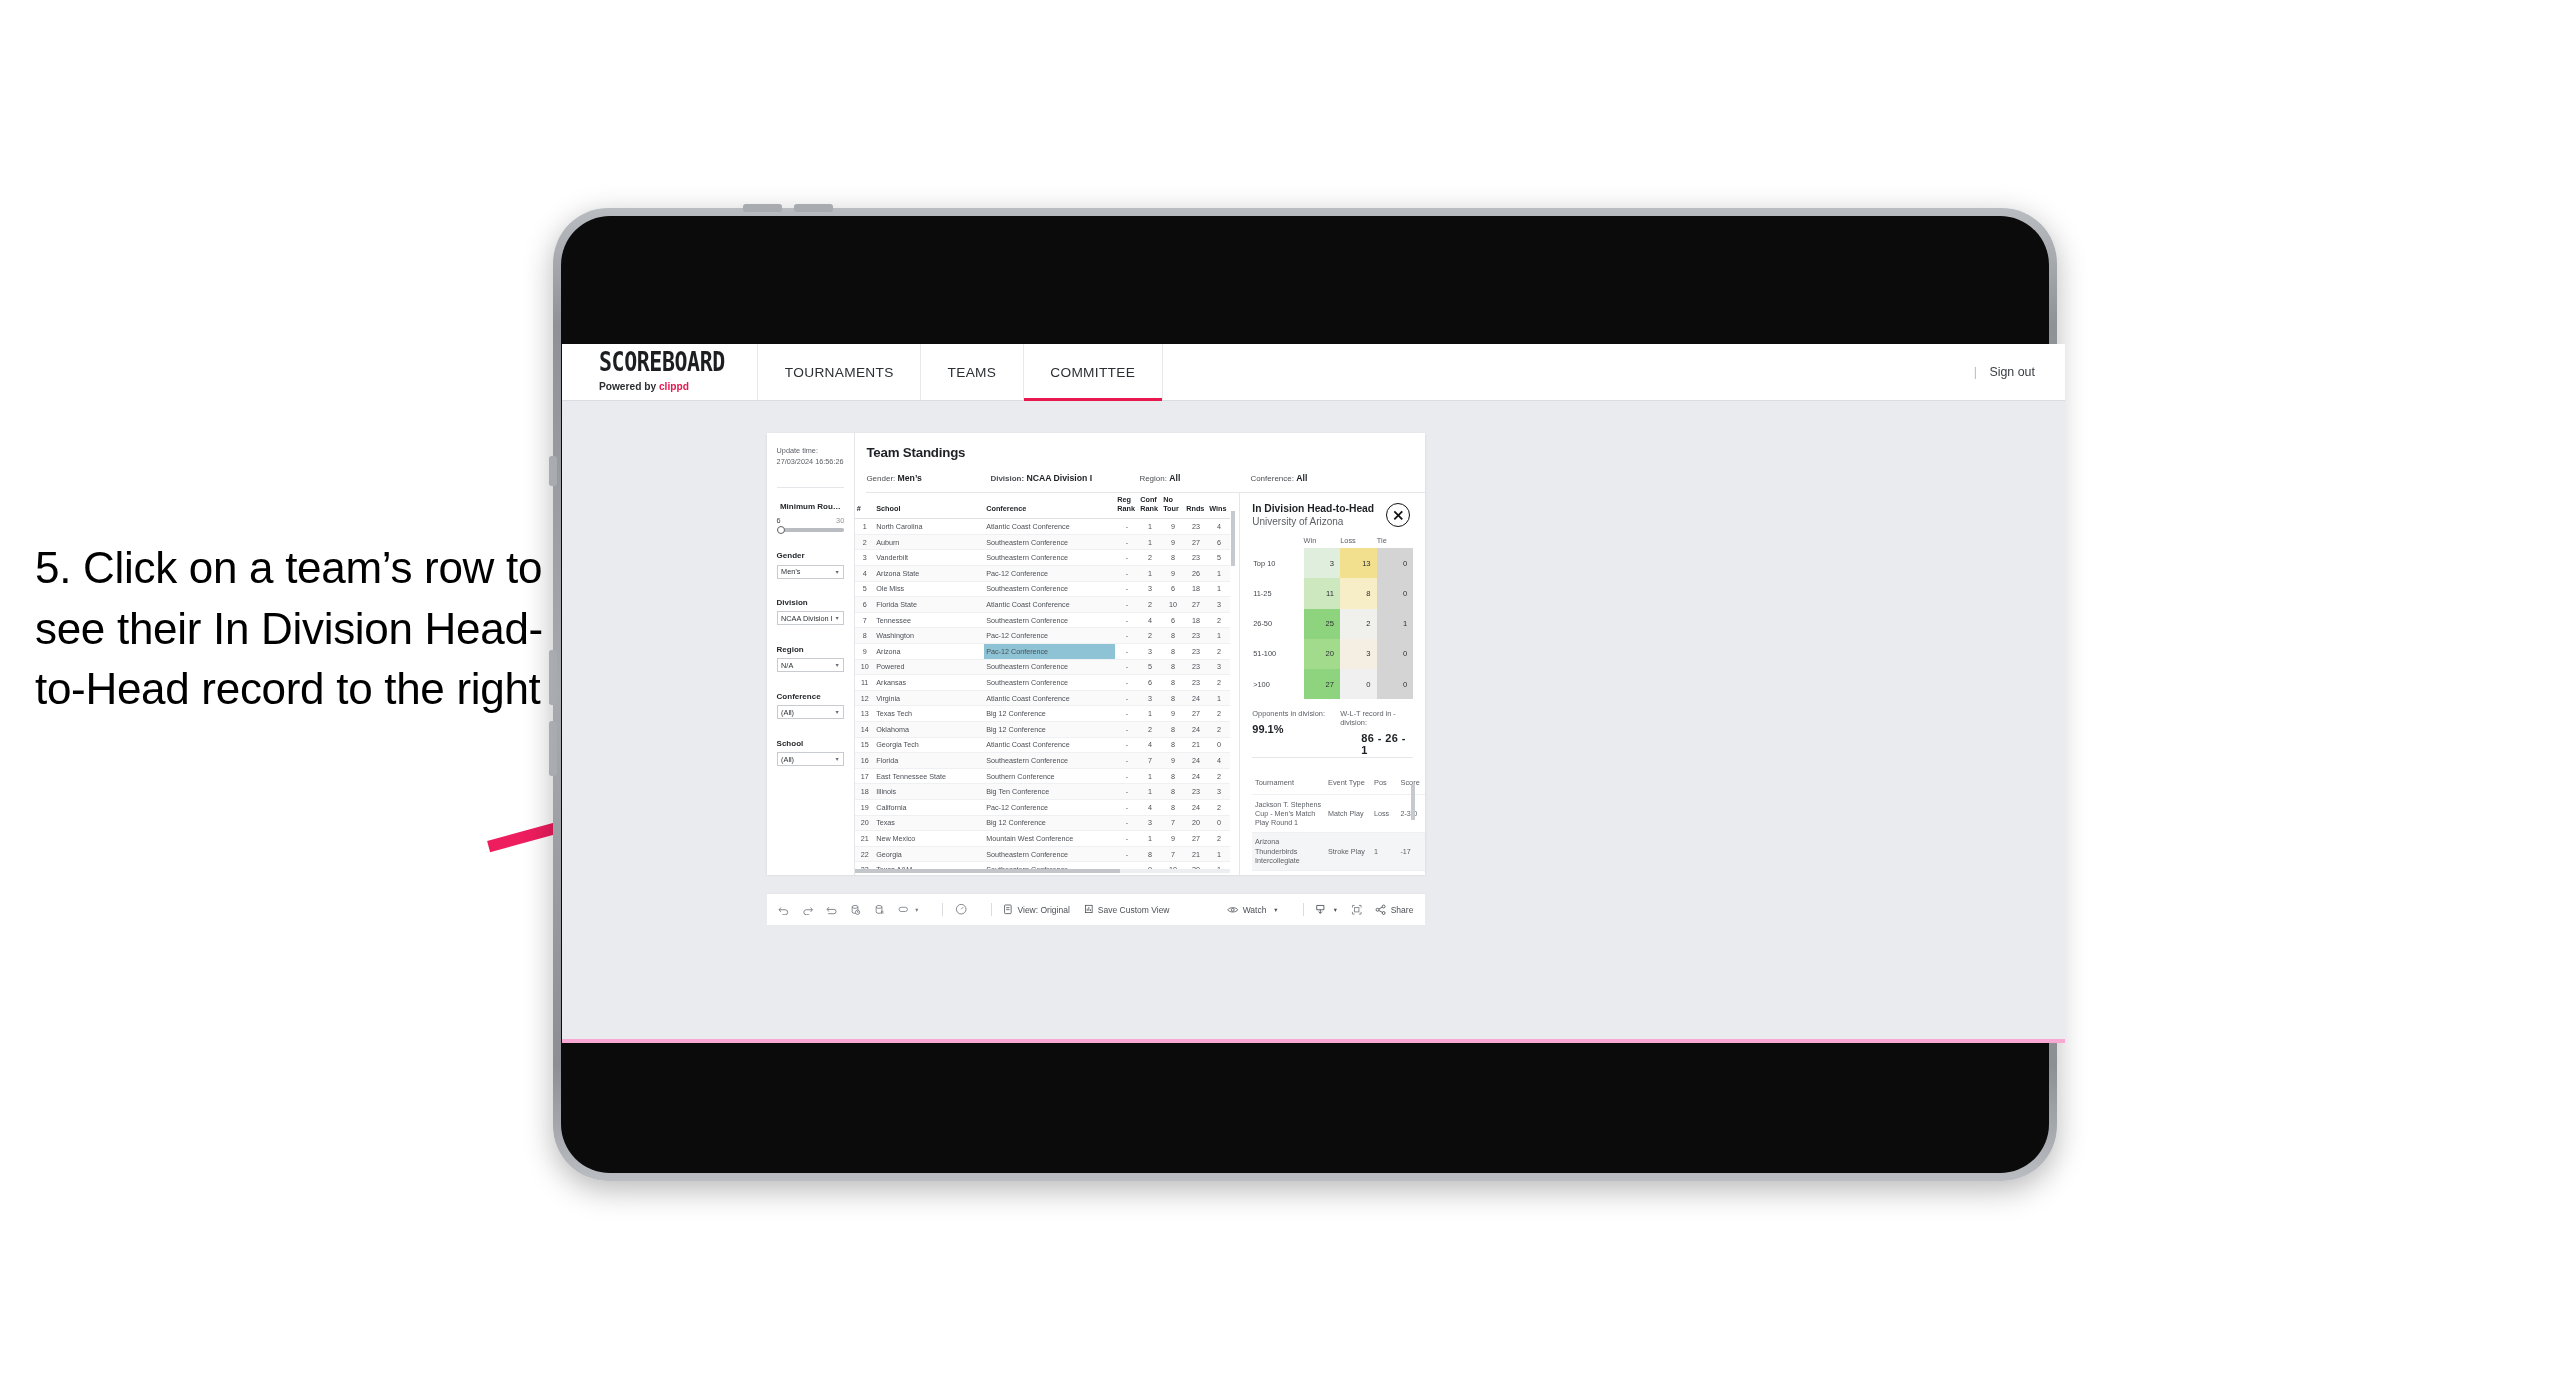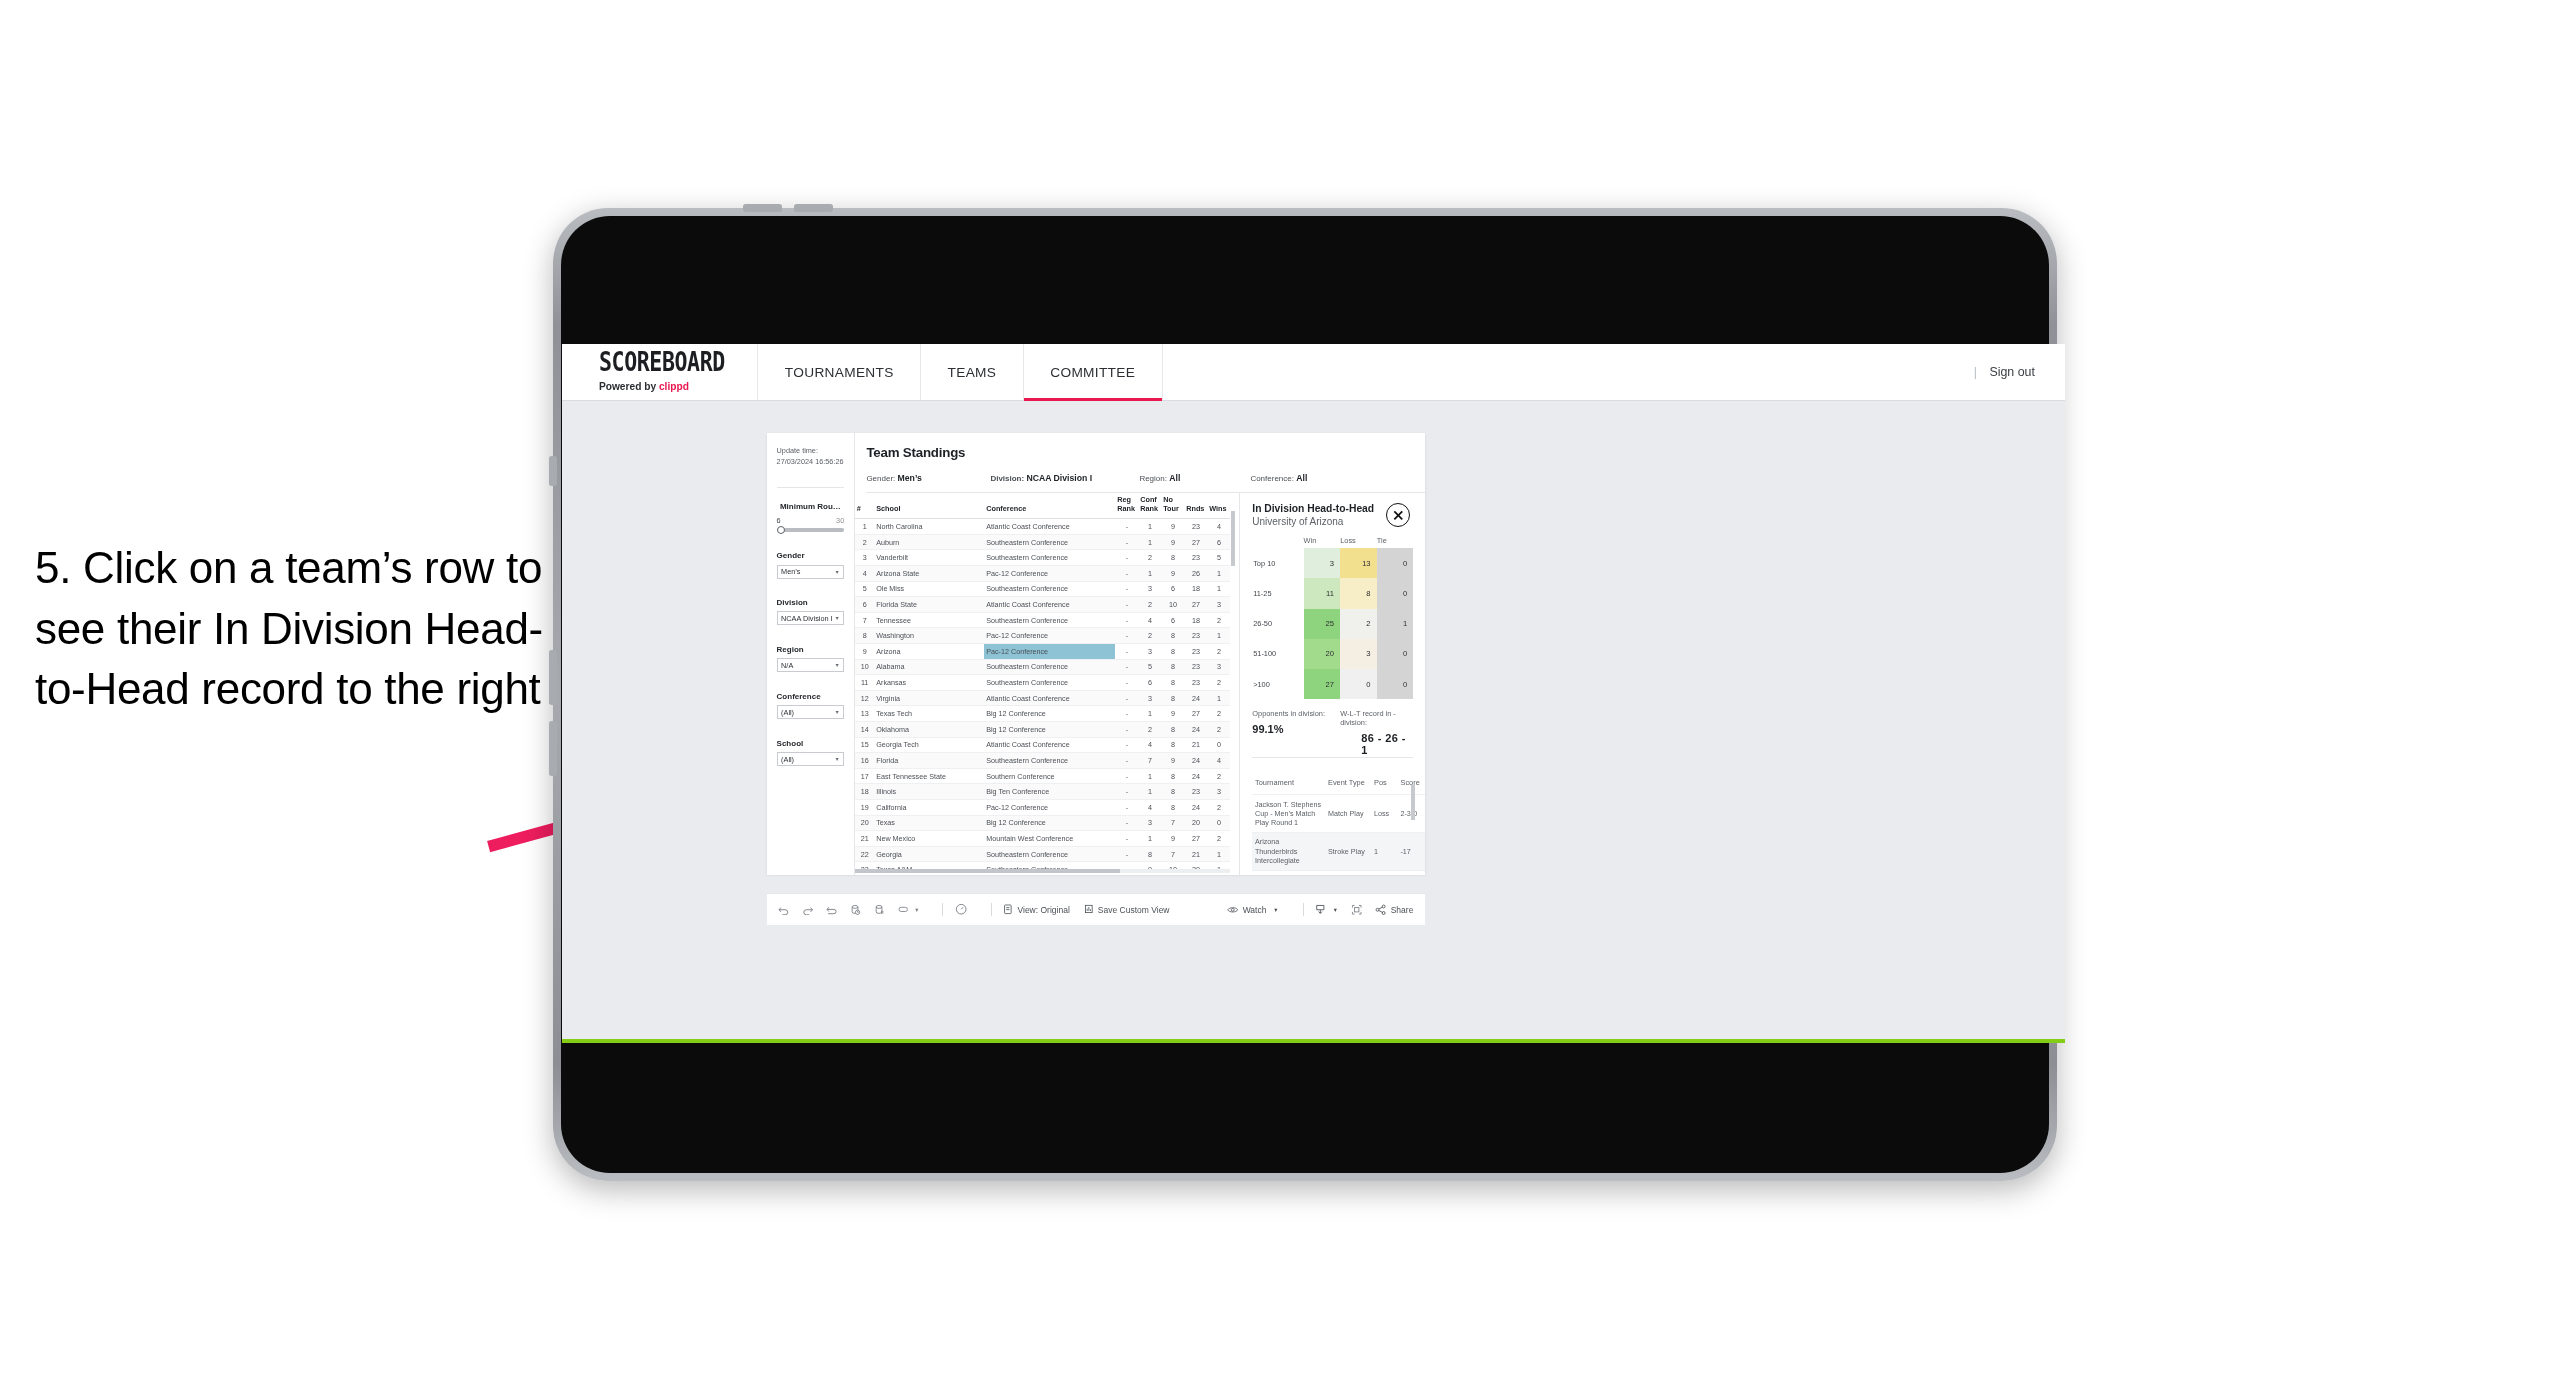--- a/index.html
+++ b/index.html
@@ -46,21 +46,21 @@
   #btn-top2{top:-4.4px;left:241px;width:39px;height:8.8px;}
   #btn-left1{left:-4.4px;top:248px;width:8px;height:30px;}
   #btn-left2{left:-4.4px;top:442px;width:8px;height:55px;}
   #btn-left3{left:-4.4px;top:513px;width:8px;height:55px;}
 
   
   #screen{
     position:absolute;
     left:0.9px; top:128px;           
     width:1503px; height:699px;
-    background:#84cc16;
+    background:#f9a8d4;
     overflow:hidden;
   }
 
   
   #topnav{
     height:56px;
     background:#fff;
     border-bottom:0.9px solid #d9dce1;
     display:flex;align-items:stretch;
     position:relative;
@@ -495,21 +495,21 @@
                         <td>Arizona</td>
                         <td class="sel-cell">Pac-12 Conference</td>
                         <td class="ctr">-</td>
                         <td class="ctr">3</td>
                         <td class="ctr">8</td>
                         <td class="ctr">23</td>
                         <td class="ctr">2</td>
                       </tr>
                       <tr>
                         <td class="num">10</td>
-                        <td>Alabama</td>
+                        <td>Powered</td>
                         <td>Southeastern Conference</td>
                         <td class="ctr">-</td>
                         <td class="ctr">5</td>
                         <td class="ctr">8</td>
                         <td class="ctr">23</td>
                         <td class="ctr">3</td>
                       </tr>
                       <tr>
                         <td class="num">11</td>
                         <td>Arkansas</td>

